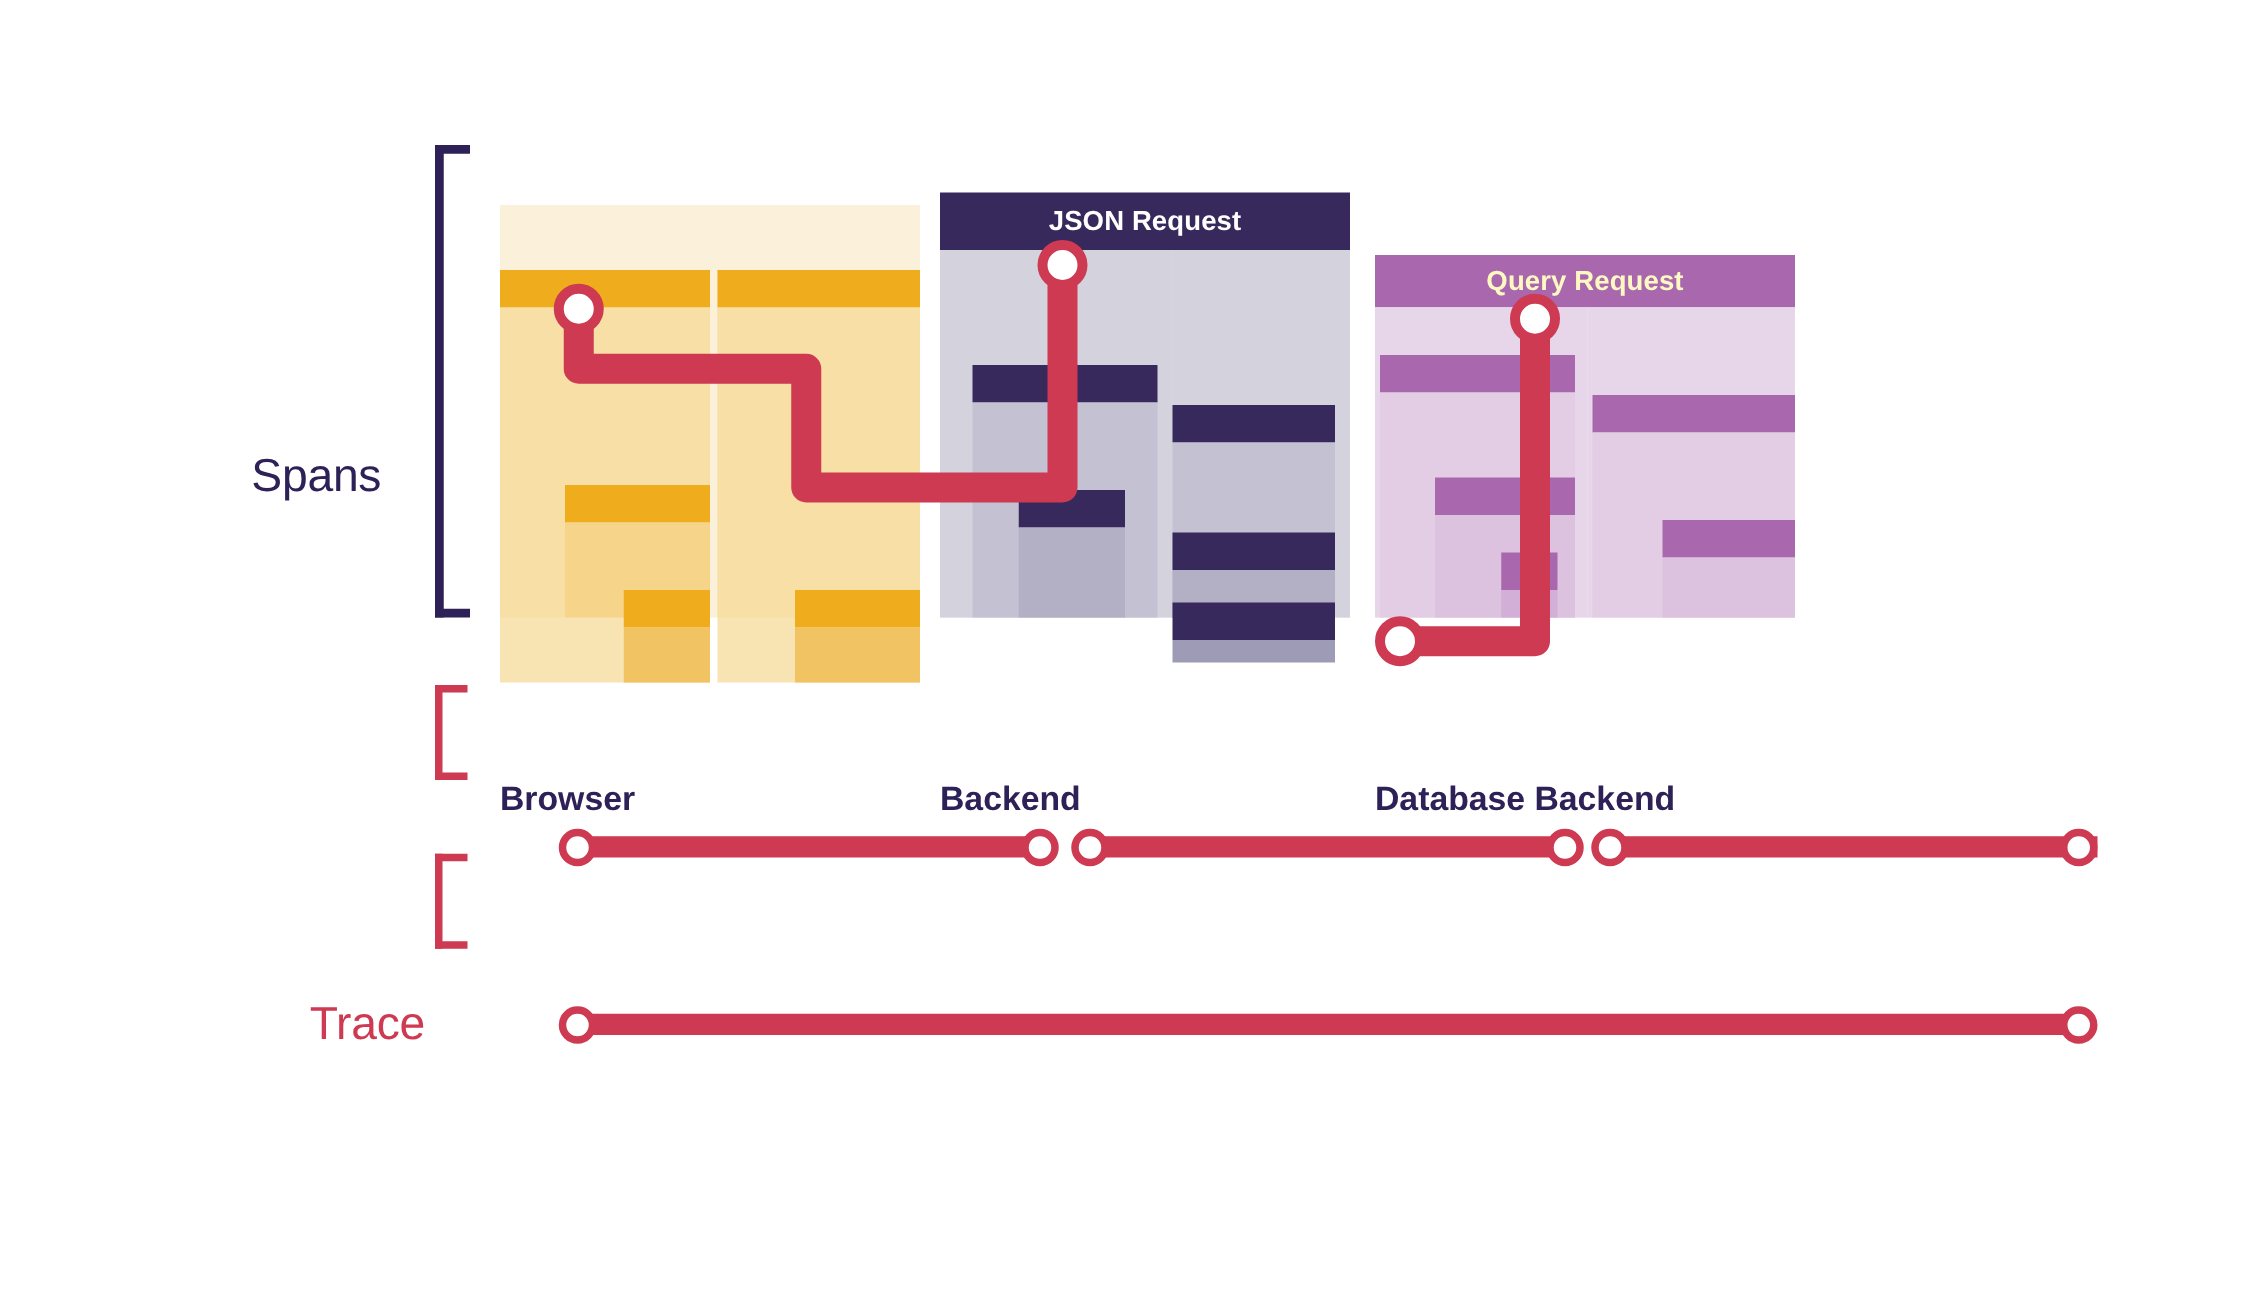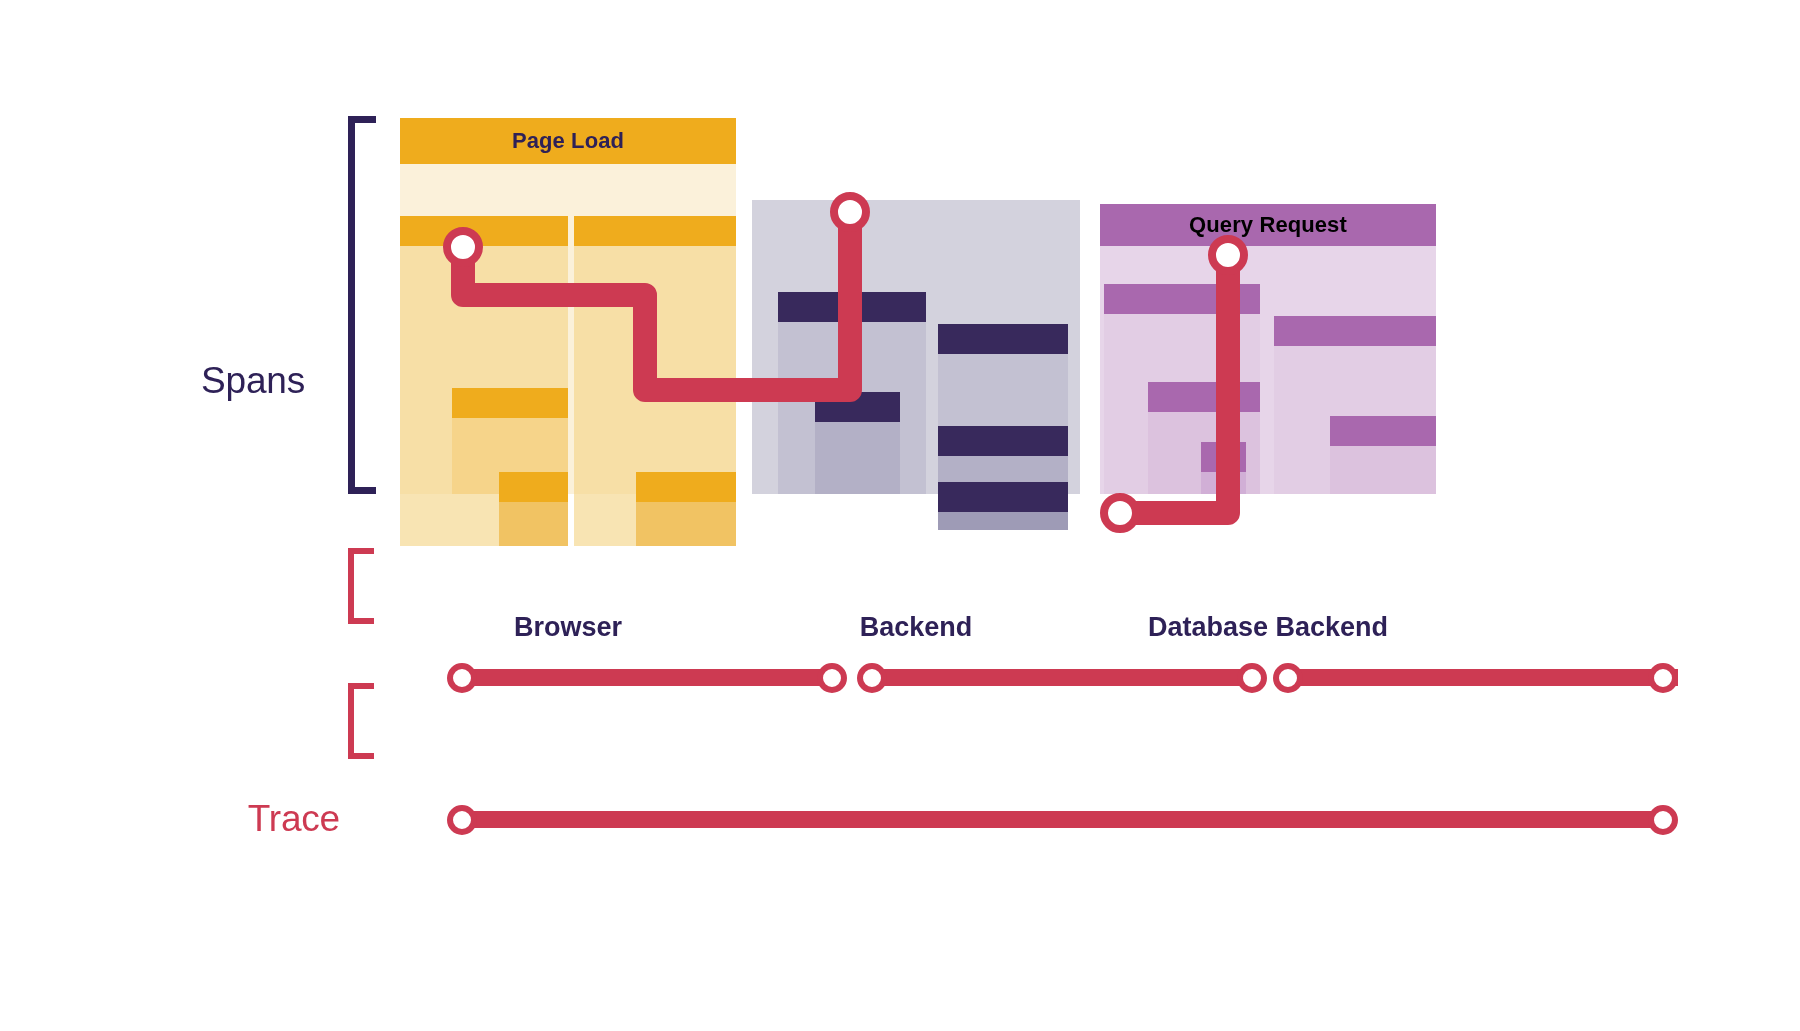--- a/index.html
+++ b/index.html
@@ -145,38 +145,38 @@
   #group-backend .svc-body   { background: #E1E0E8; }
   #group-backend .sub-col    { background: #D3D2DD; }
   #group-backend .l1 .cap    { background: #38295C; }
   #group-backend .l1 .fill   { background: #C3C1D2; }
   #group-backend .l2 .cap    { background: #38295C; }
   #group-backend .l2 .fill   { background: #B3B0C6; }
   #group-backend .l3 .cap    { background: #38295C; }
   #group-backend .l3 .fill   { background: #9E9BB6; }
 
   
-  #group-database .svc-header { background: #A968AE; color: #000000; }
+  #group-database .svc-header { background: #A968AE; color: #fef9c3; }
   #group-database .svc-body   { background: #F3E7F2; }
   #group-database .sub-col    { background: #E7D5E9; }
   #group-database .l1 .cap    { background: #A968AE; }
   #group-database .l1 .fill   { background: #E2CDE4; }
   #group-database .l2 .cap    { background: #A968AE; }
   #group-database .l2 .fill   { background: #DCC2DE; }
   #group-database .l3 .cap    { background: #A968AE; }
   #group-database .l3 .fill   { background: #D1AFD6; }
 
   
   .svc-caption {
     position: absolute;
     font-size: 27px;
     font-weight: bold;
     color: #2E2157;
-    text-align: center;
     white-space: nowrap;
+    margin-top: 12px;
   }
 
   
   #connectors {
     position: absolute;
     left: 0; top: 0;
     width: 1800px;
     height: 1031px;
     pointer-events: none;
   }
@@ -209,21 +209,20 @@
 <div id="stage">
 
   <div class="row-label" id="label-spans">Spans</div>
   <div class="row-label" id="label-trace">Trace</div>
 
   <div class="bracket" id="bracket-spans"></div>
   <div class="bracket" id="bracket-transactions"></div>
   <div class="bracket" id="bracket-trace"></div>
 
   <div class="svc-group" id="group-browser" style="left:400px; top:118px; width:336px; height:376px;">
-    <div class="svc-header" style="height:46px;">Page Load</div>
     <div class="svc-body" style="top:46px; height:330px;">
 
       <div class="sub-col" style="left:0px; width:168px; height:330px; top:52px;">
         <div class="span-bar l1" style="left:0px; top:0px; width:168px; height:278px;">
           <div class="cap"></div>
           <div class="fill"></div>
         </div>
         <div class="span-bar l2" style="left:52px; top:172px; width:116px; height:106px;">
           <div class="cap"></div>
           <div class="fill"></div>
@@ -243,20 +242,21 @@
           <div class="cap"></div>
           <div class="fill"></div>
         </div>
       </div>
 
     </div>
   </div>
   <div class="svc-caption" style="left:400px; top:612px; width:336px;">Browser</div>
 
   <div class="svc-group" id="group-backend" style="left:752px; top:154px; width:328px; height:340px;">
+    <div class="svc-header" style="height:46px;">JSON Request</div>
     <div class="svc-body" style="top:46px; height:294px;">
 
       <div class="sub-col" style="left:0px; width:186px; height:294px; top:0px;">
         <div class="span-bar l1" style="left:26px; top:92px; width:148px; height:202px;">
           <div class="cap"></div>
           <div class="fill"></div>
         </div>
         <div class="span-bar l2" style="left:63px; top:192px; width:85px; height:102px;">
           <div class="cap"></div>
           <div class="fill"></div>

